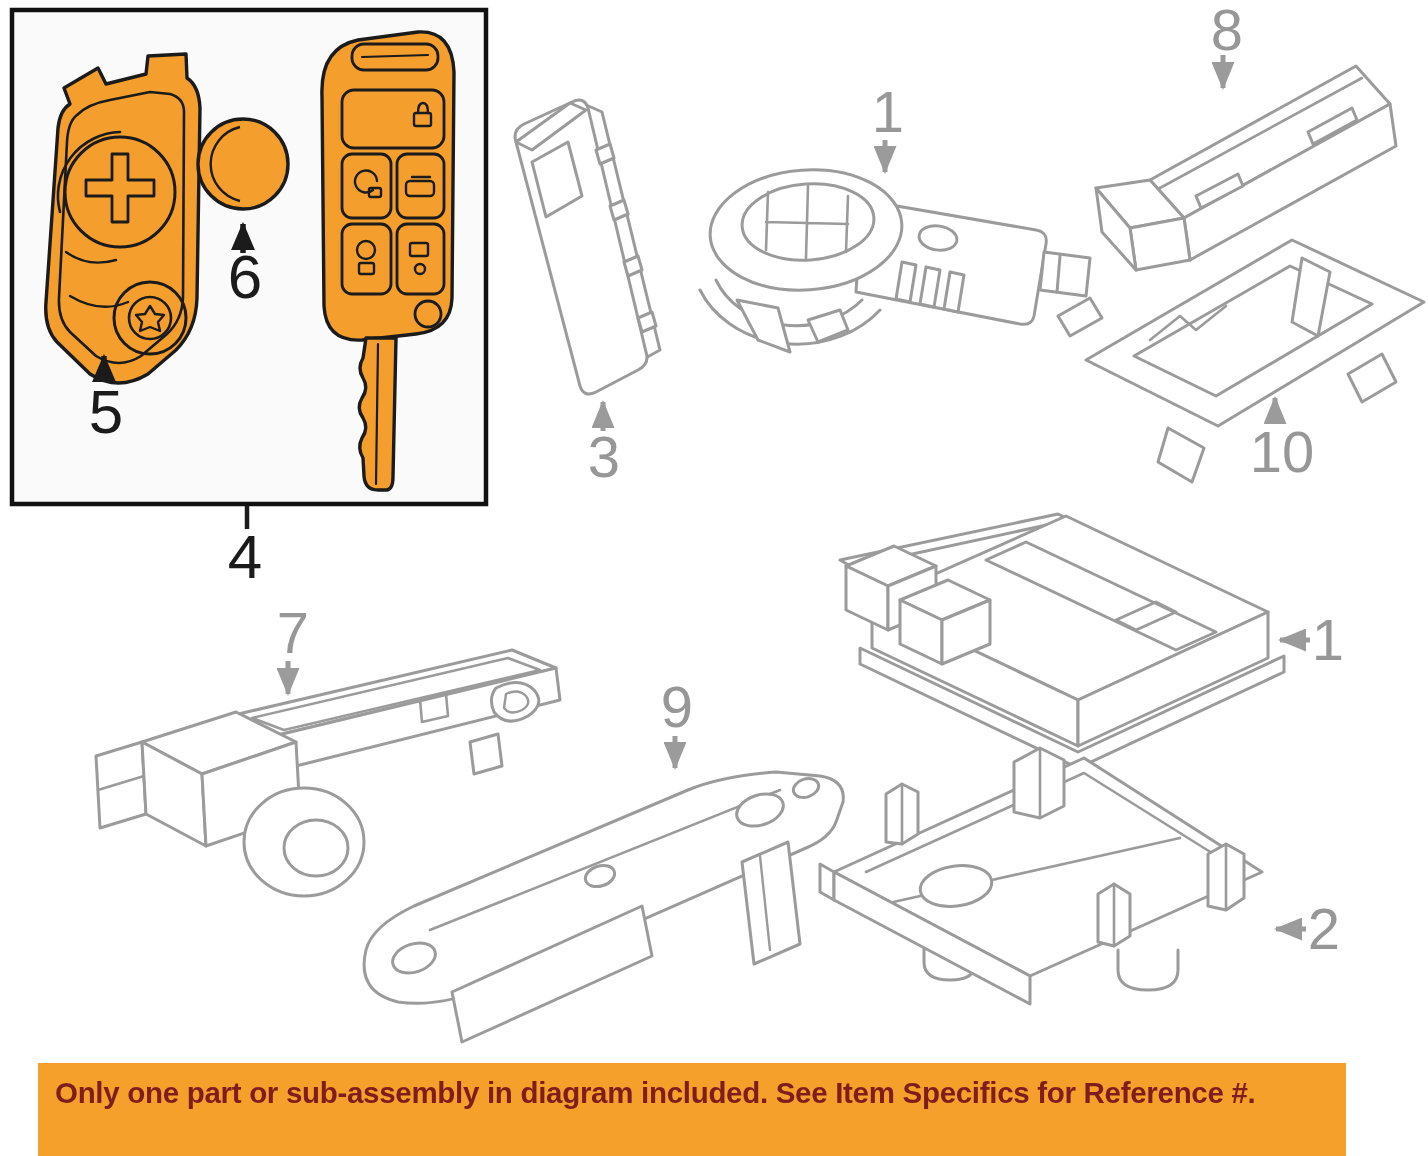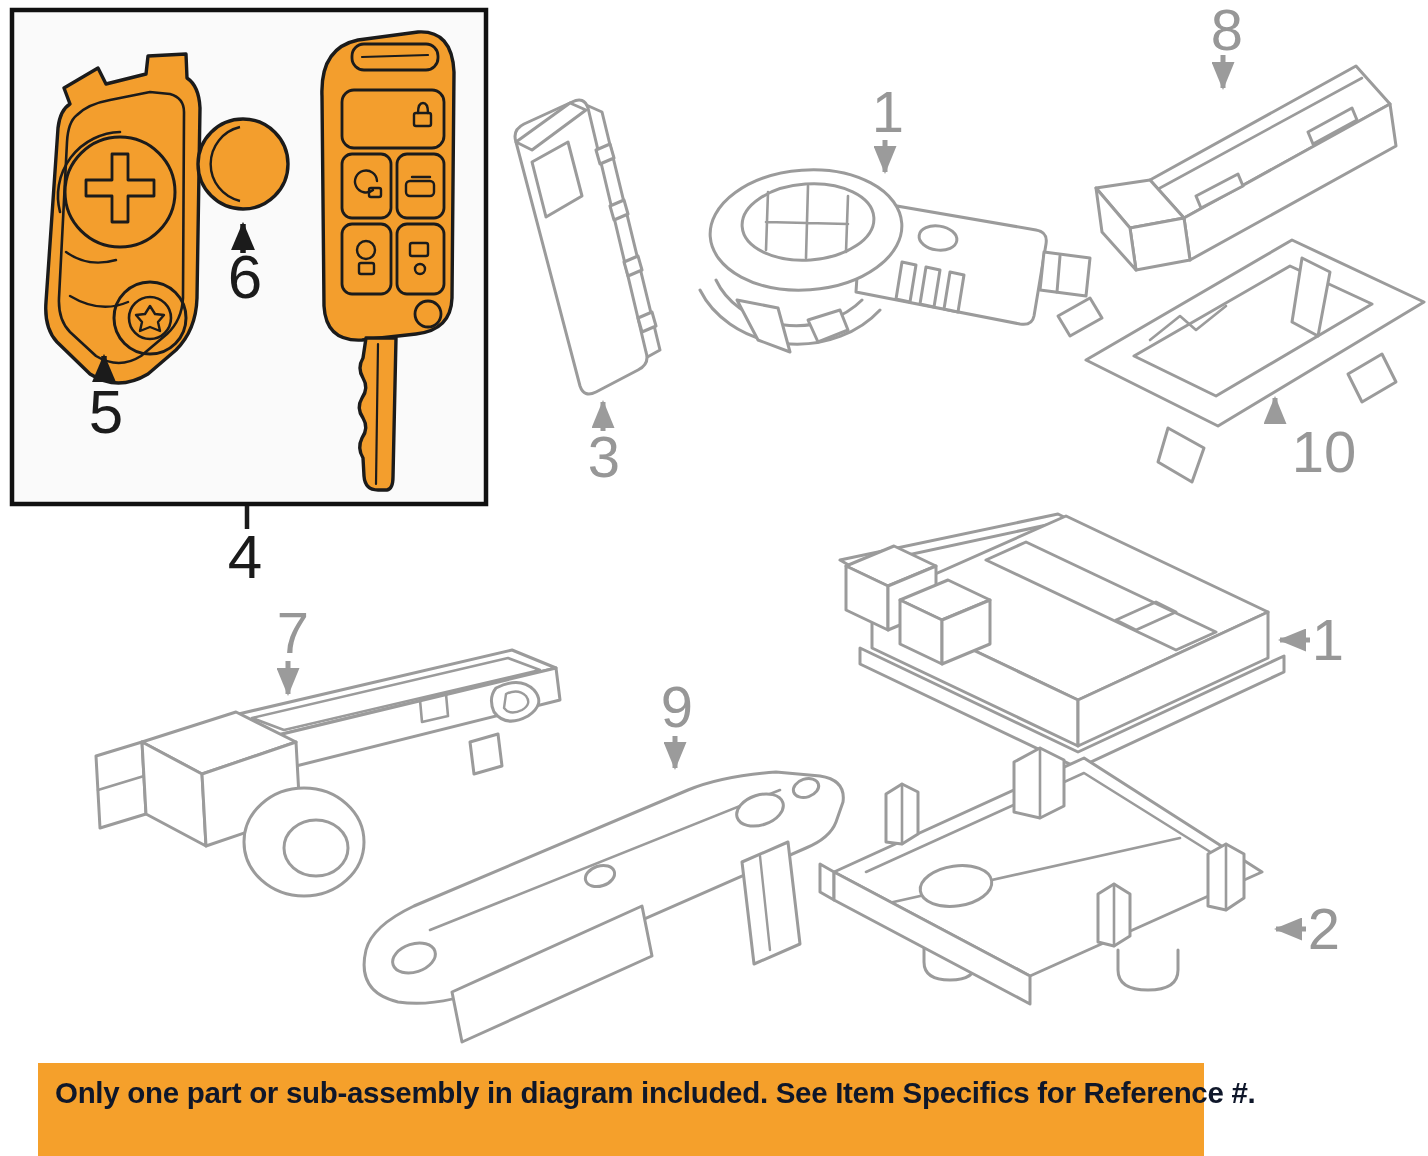--- a/index.html
+++ b/index.html
@@ -2,22 +2,22 @@
 <html><head>
 <meta charset="utf-8">
 <style>
   html,body{margin:0;padding:0;background:#ffffff;}
   .stage{position:relative;width:1428px;height:1156px;background:#ffffff;overflow:hidden;
          font-family:"Liberation Sans",sans-serif;}
   .stage svg{position:absolute;left:0;top:0;}
   .callout{position:absolute;transform:translate(-50%,-50%);line-height:1;user-select:none;}
   .callout.gray{color:#979797;font-size:58px;font-weight:400;}
   .callout.black{color:#1b1b1b;font-size:62px;font-weight:400;}
-  .banner{position:absolute;left:38px;top:1063px;width:1166px;height:93px;background:#F5A02B;
-          box-sizing:border-box;padding:12px 10px 0 17px;color:#0f172a;}
+  .banner{position:absolute;left:38px;top:1063px;width:1308px;height:93px;background:#F5A02B;
+          box-sizing:border-box;padding:12px 10px 0 17px;color:#7f1d1d;}
   .banner div{font-size:29.5px;font-weight:bold;line-height:35px;letter-spacing:-0.3px;white-space:nowrap;}
 </style>
 </head>
 <body>
 
 <div class="stage">
 
 <svg width="1428" height="1156" viewBox="0 0 1428 1156">
   <defs>
     <marker id="arrow-g" markerWidth="5.6" markerHeight="4.6" refX="5.2" refY="2.3" orient="auto">
@@ -202,19 +202,19 @@
 
   <div class="callout gray" style="left:1328px;top:640px;">1</div>
   <div class="callout gray" style="left:1324px;top:929px;">2</div>
   <div class="callout gray" style="left:604px;top:457px;">3</div>
   <div class="callout black" style="left:245px;top:557px;">4</div>
   <div class="callout black" style="left:106px;top:412px;">5</div>
   <div class="callout black" style="left:245px;top:277px;">6</div>
   <div class="callout gray" style="left:293px;top:633px;">7</div>
   <div class="callout gray" style="left:1227px;top:30px;">8</div>
   <div class="callout gray" style="left:677px;top:707px;">9</div>
-  <div class="callout gray" style="left:1282px;top:452px;margin-left:42px;">10</div>
+  <div class="callout gray" style="left:1282px;top:452px;">10</div>
   <div class="callout gray" style="left:888px;top:112px;">1</div>
 
   <div class="banner">
     <div>Only one part or sub-assembly in diagram included. See Item Specifics for Reference #.</div>
   </div>
 </div>
 
 </body></html>

